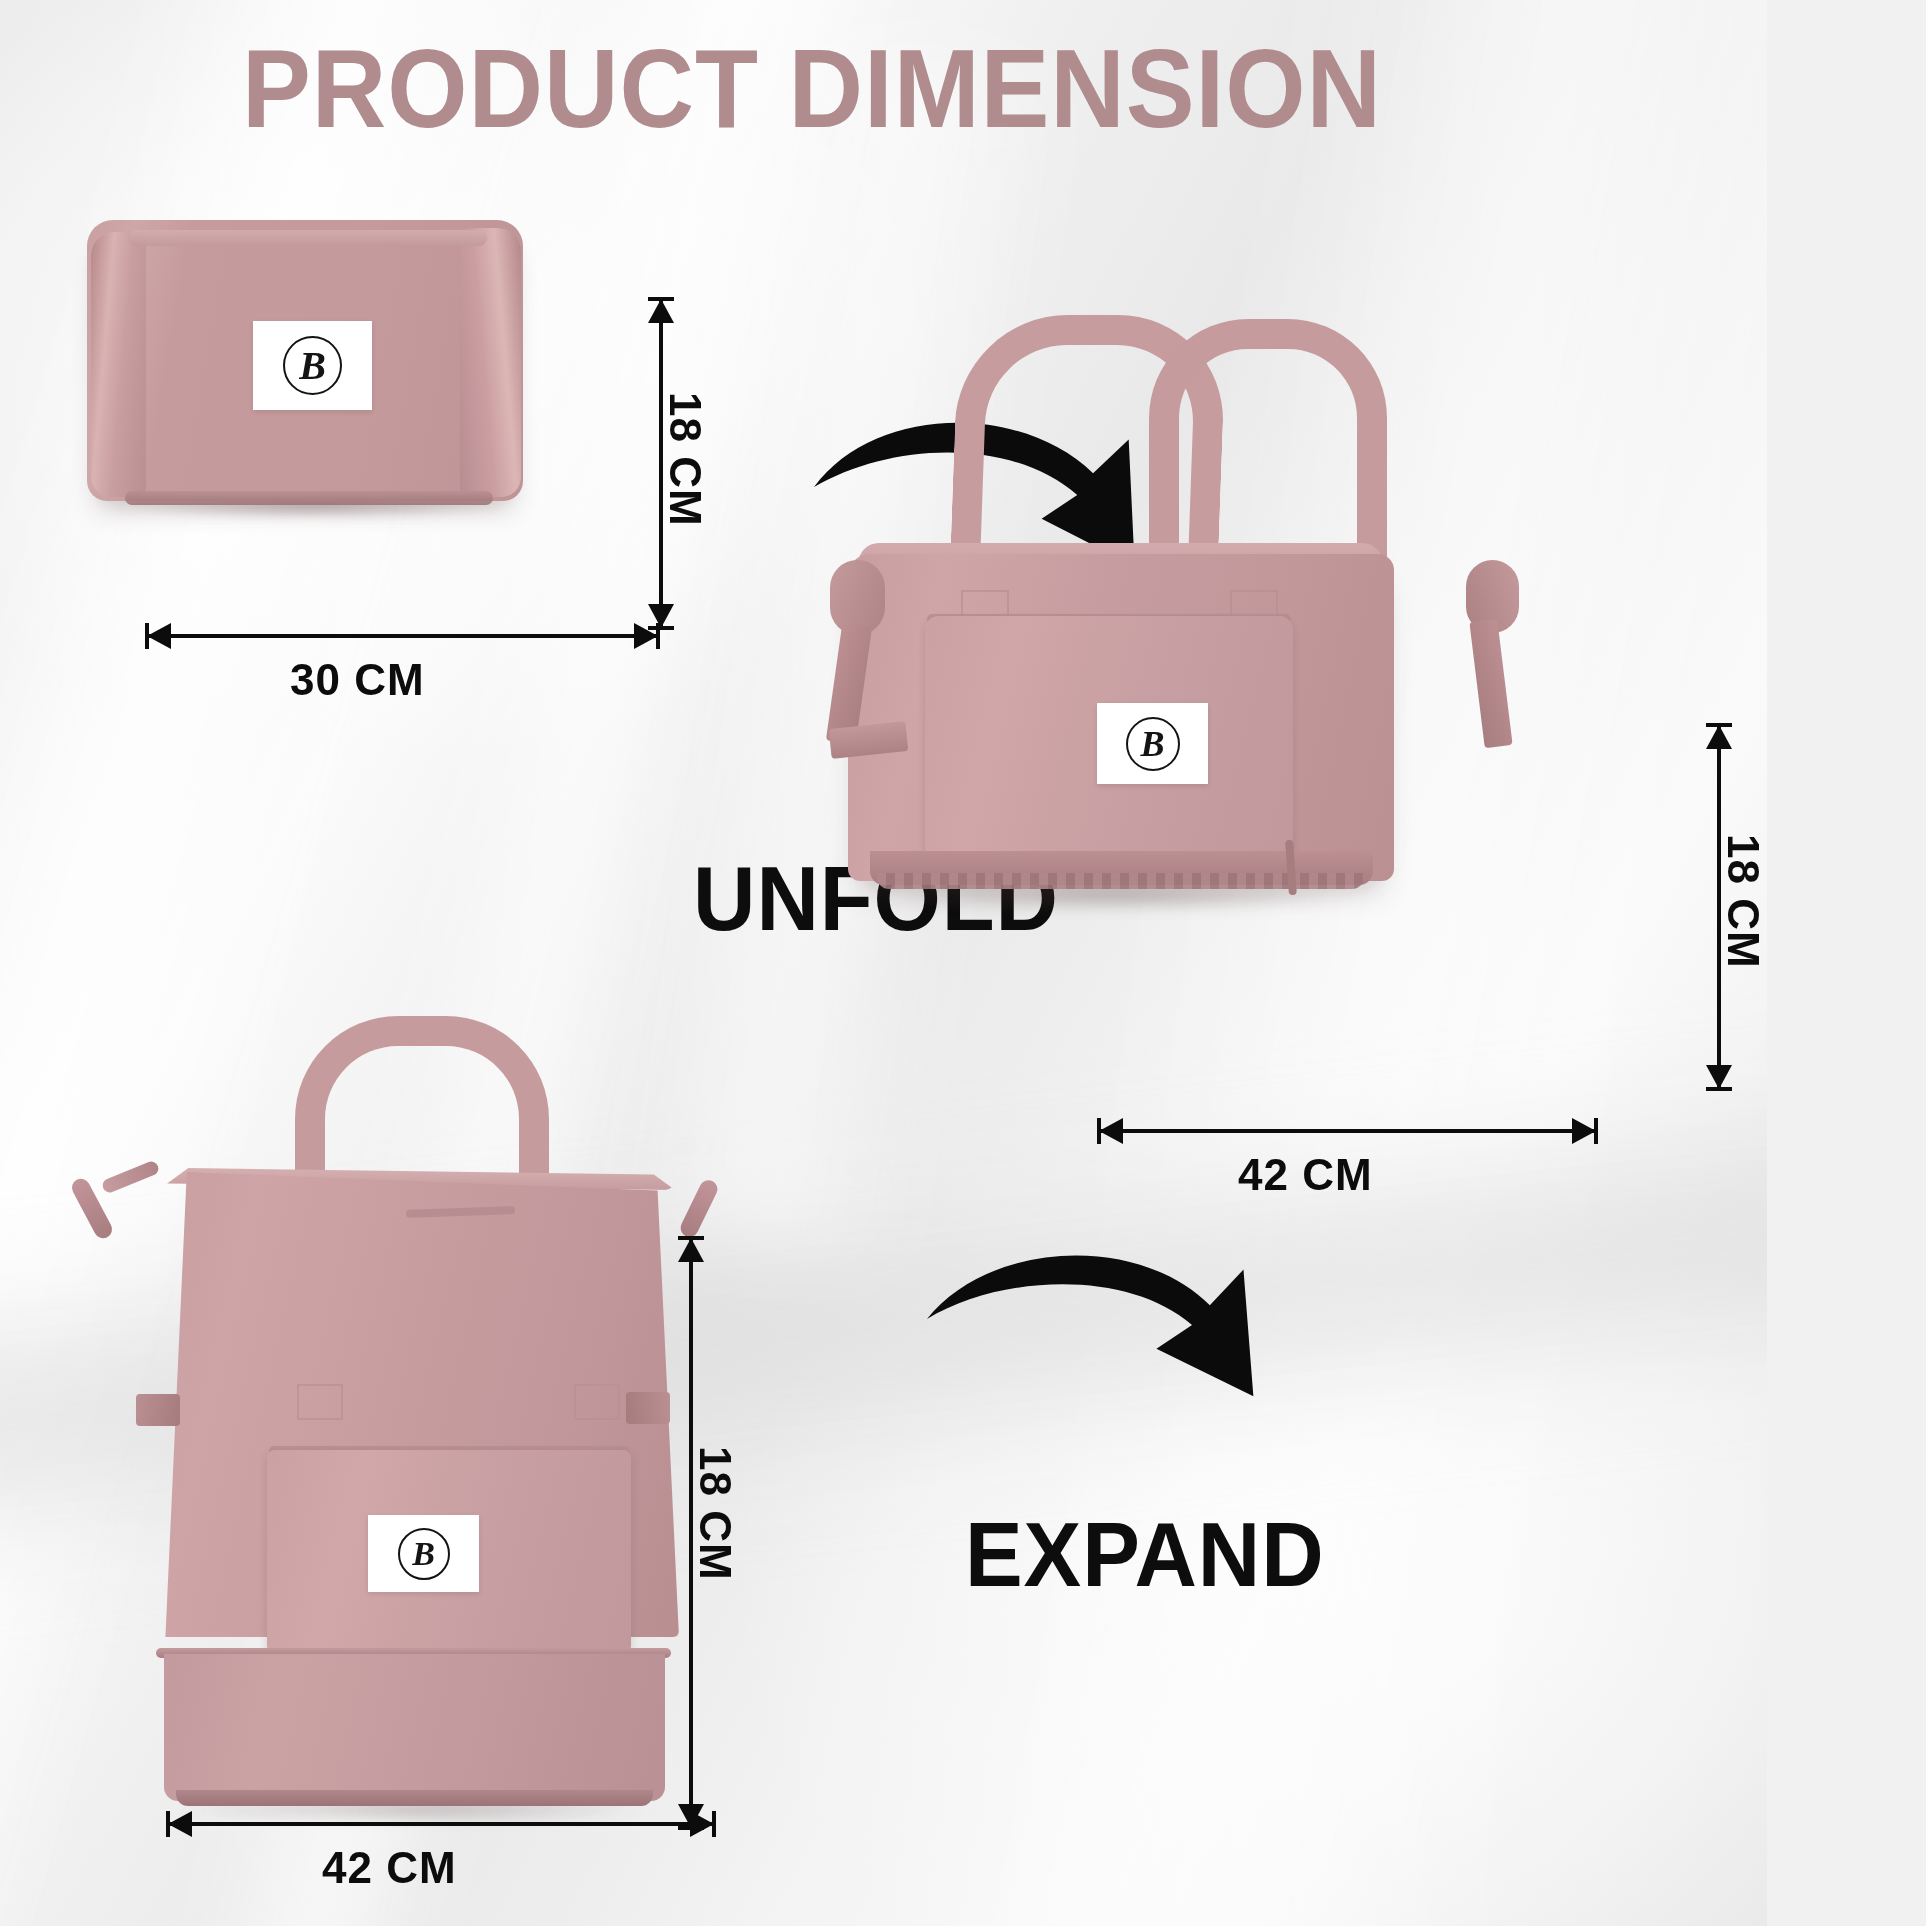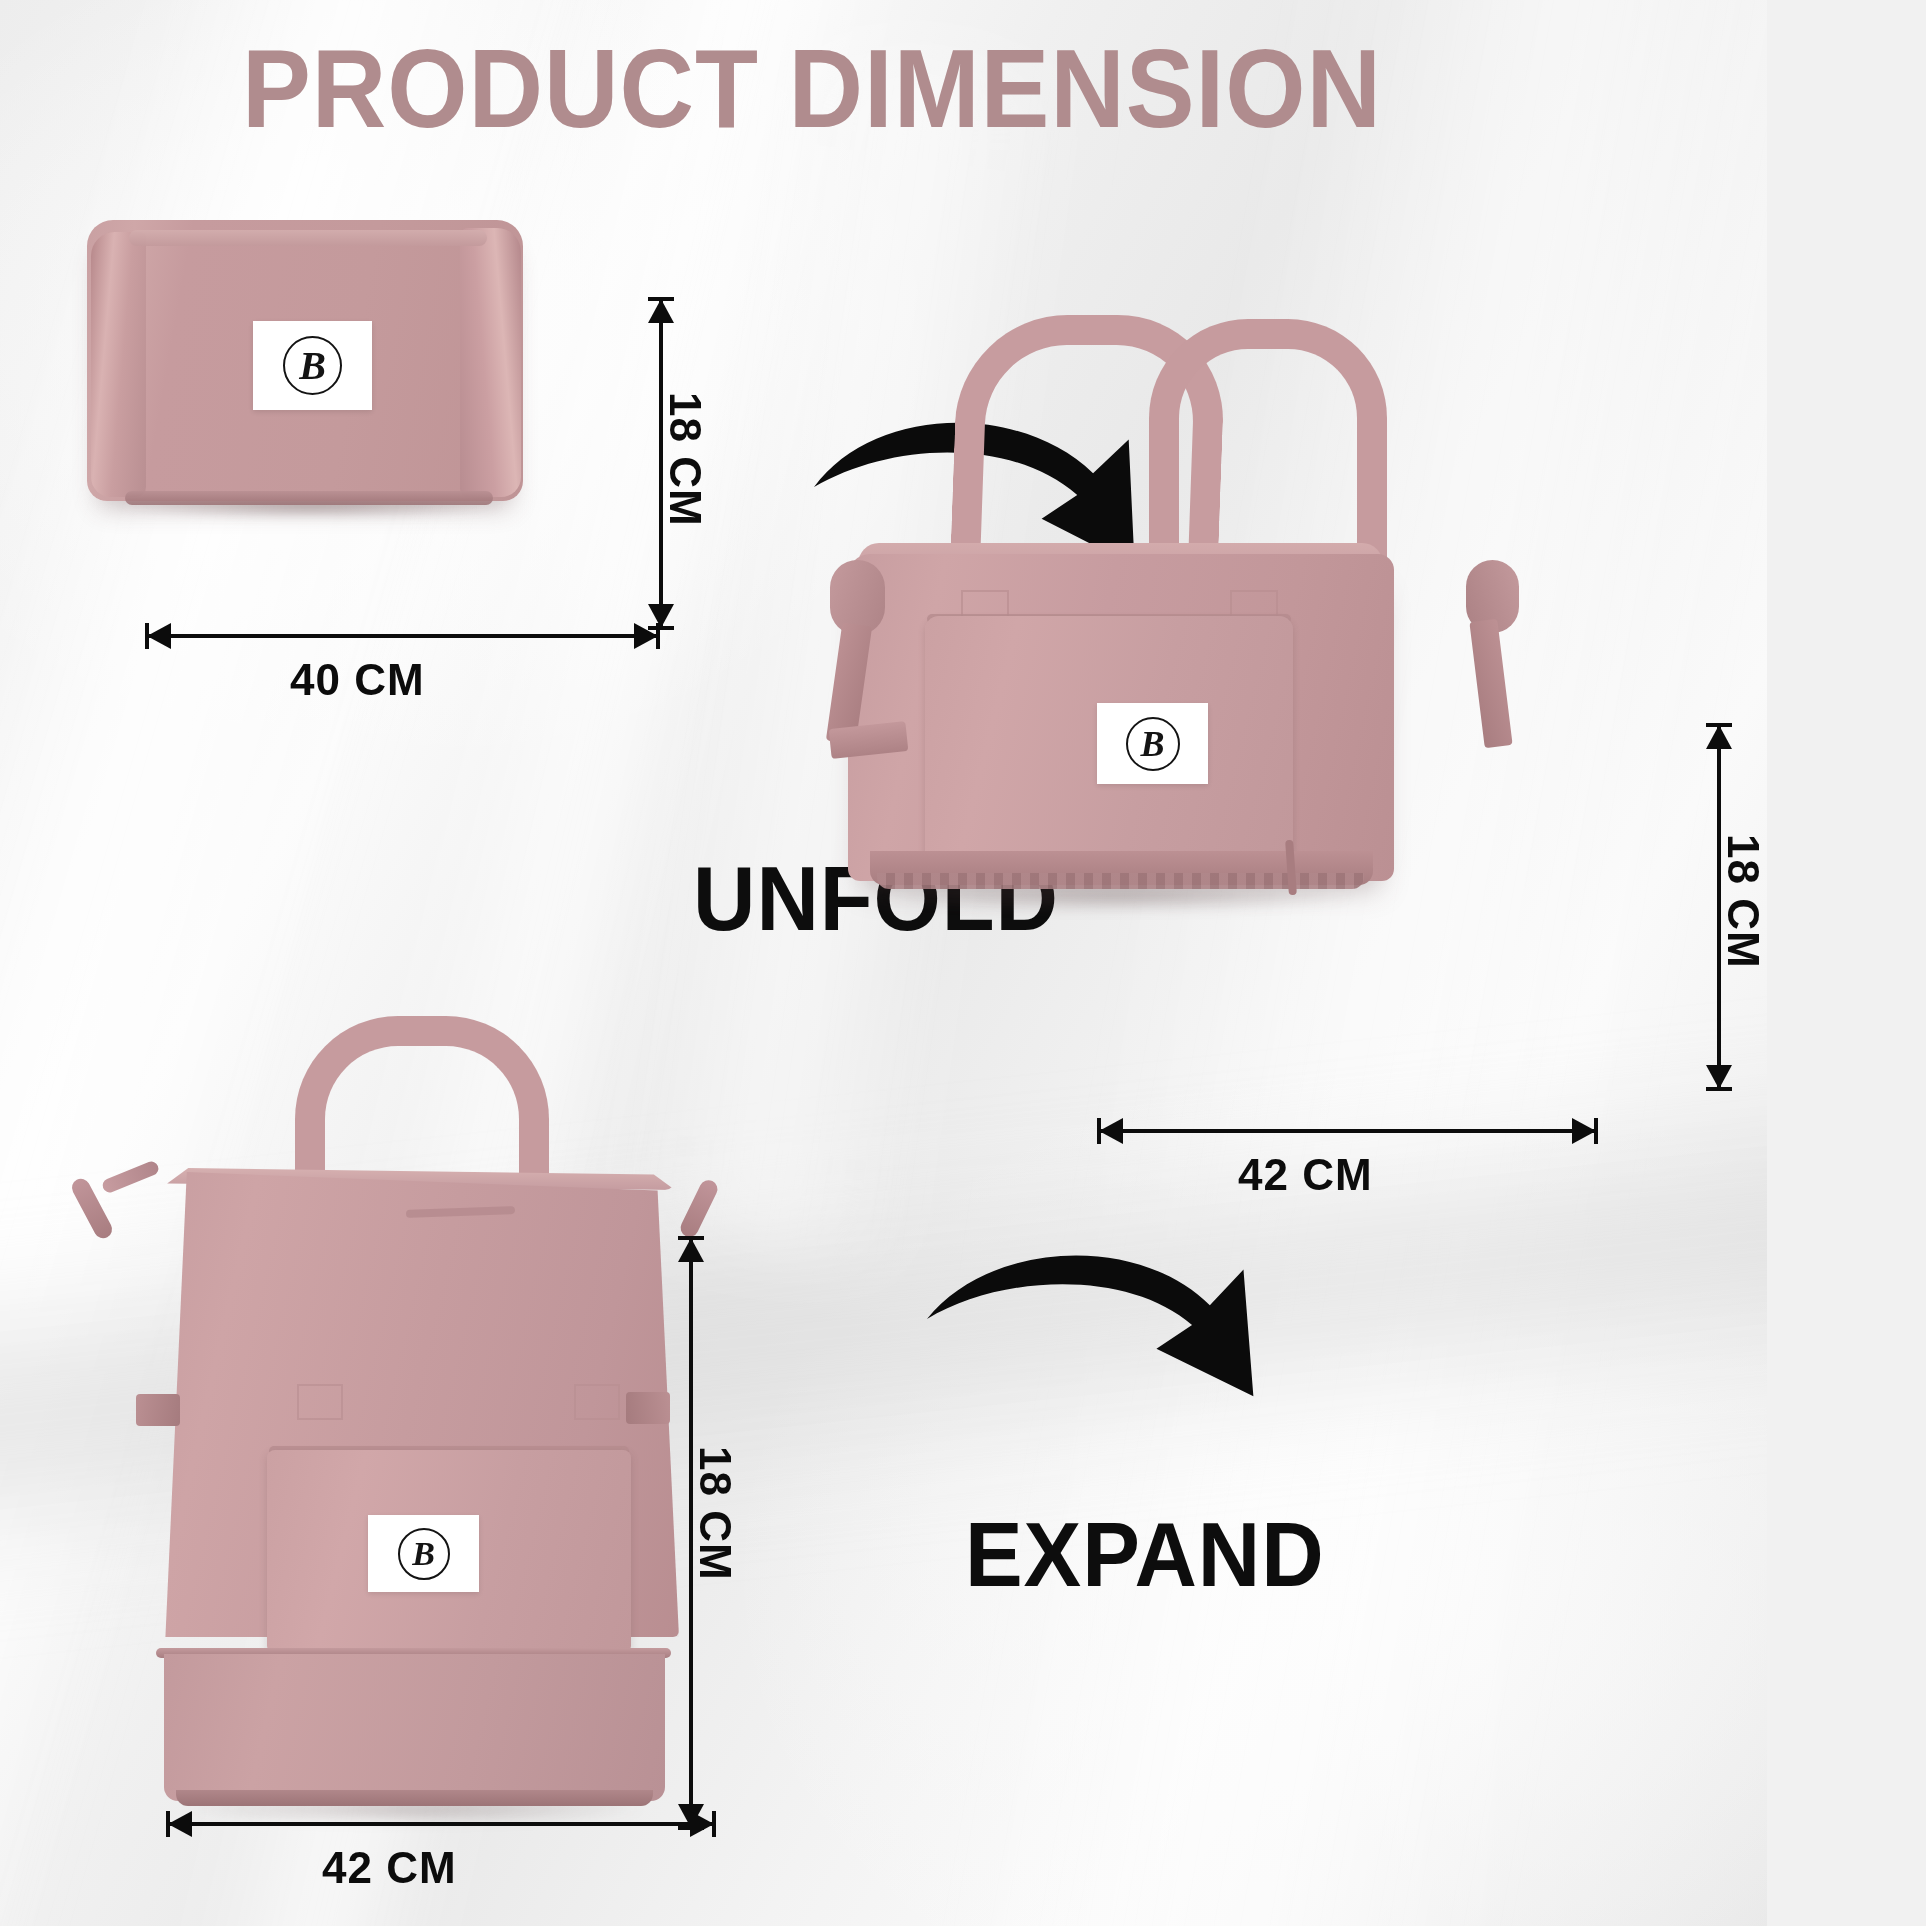--- a/index.html
+++ b/index.html
@@ -393,21 +393,21 @@
     <div class="cap cap-v" style="left:-11px;bottom:0;"></div>
     <div class="dim-text vert" style="left:48px;top:95px;">18 CM</div>
   </div>
 
   <div class="dim" style="left:145px;top:634px;width:515px;height:69px;">
     <div class="cap cap-h" style="left:0;top:-11px;"></div>
     <div class="arrow-h-l" style="left:2px;top:-11px;"></div>
     <div class="dim-line-h" style="left:4px;top:0;width:507px;"></div>
     <div class="arrow-h-r" style="right:2px;top:-11px;"></div>
     <div class="cap cap-h" style="right:0;top:-11px;"></div>
-    <div class="dim-text" style="left:145px;top:24px;">40 CM</div>
+    <div class="dim-text" style="left:145px;top:24px;">30 CM</div>
   </div>
 
   <svg class="flow-arrow" style="left:808px;top:400px;width:396px;height:188px;" viewBox="0 0 400 190">
     <path d="M6 88 C66 6, 214 2, 288 74 L324 40 L330 168 L236 120 L272 96 C206 38, 84 42, 6 88 Z" fill="#0b0b0b"></path>
   </svg>
 
   <div class="step-word" id="word-unfold">UNFOLD</div>
 
   <div class="bag" id="bag-unfolded">
     <div class="shadow"></div>

